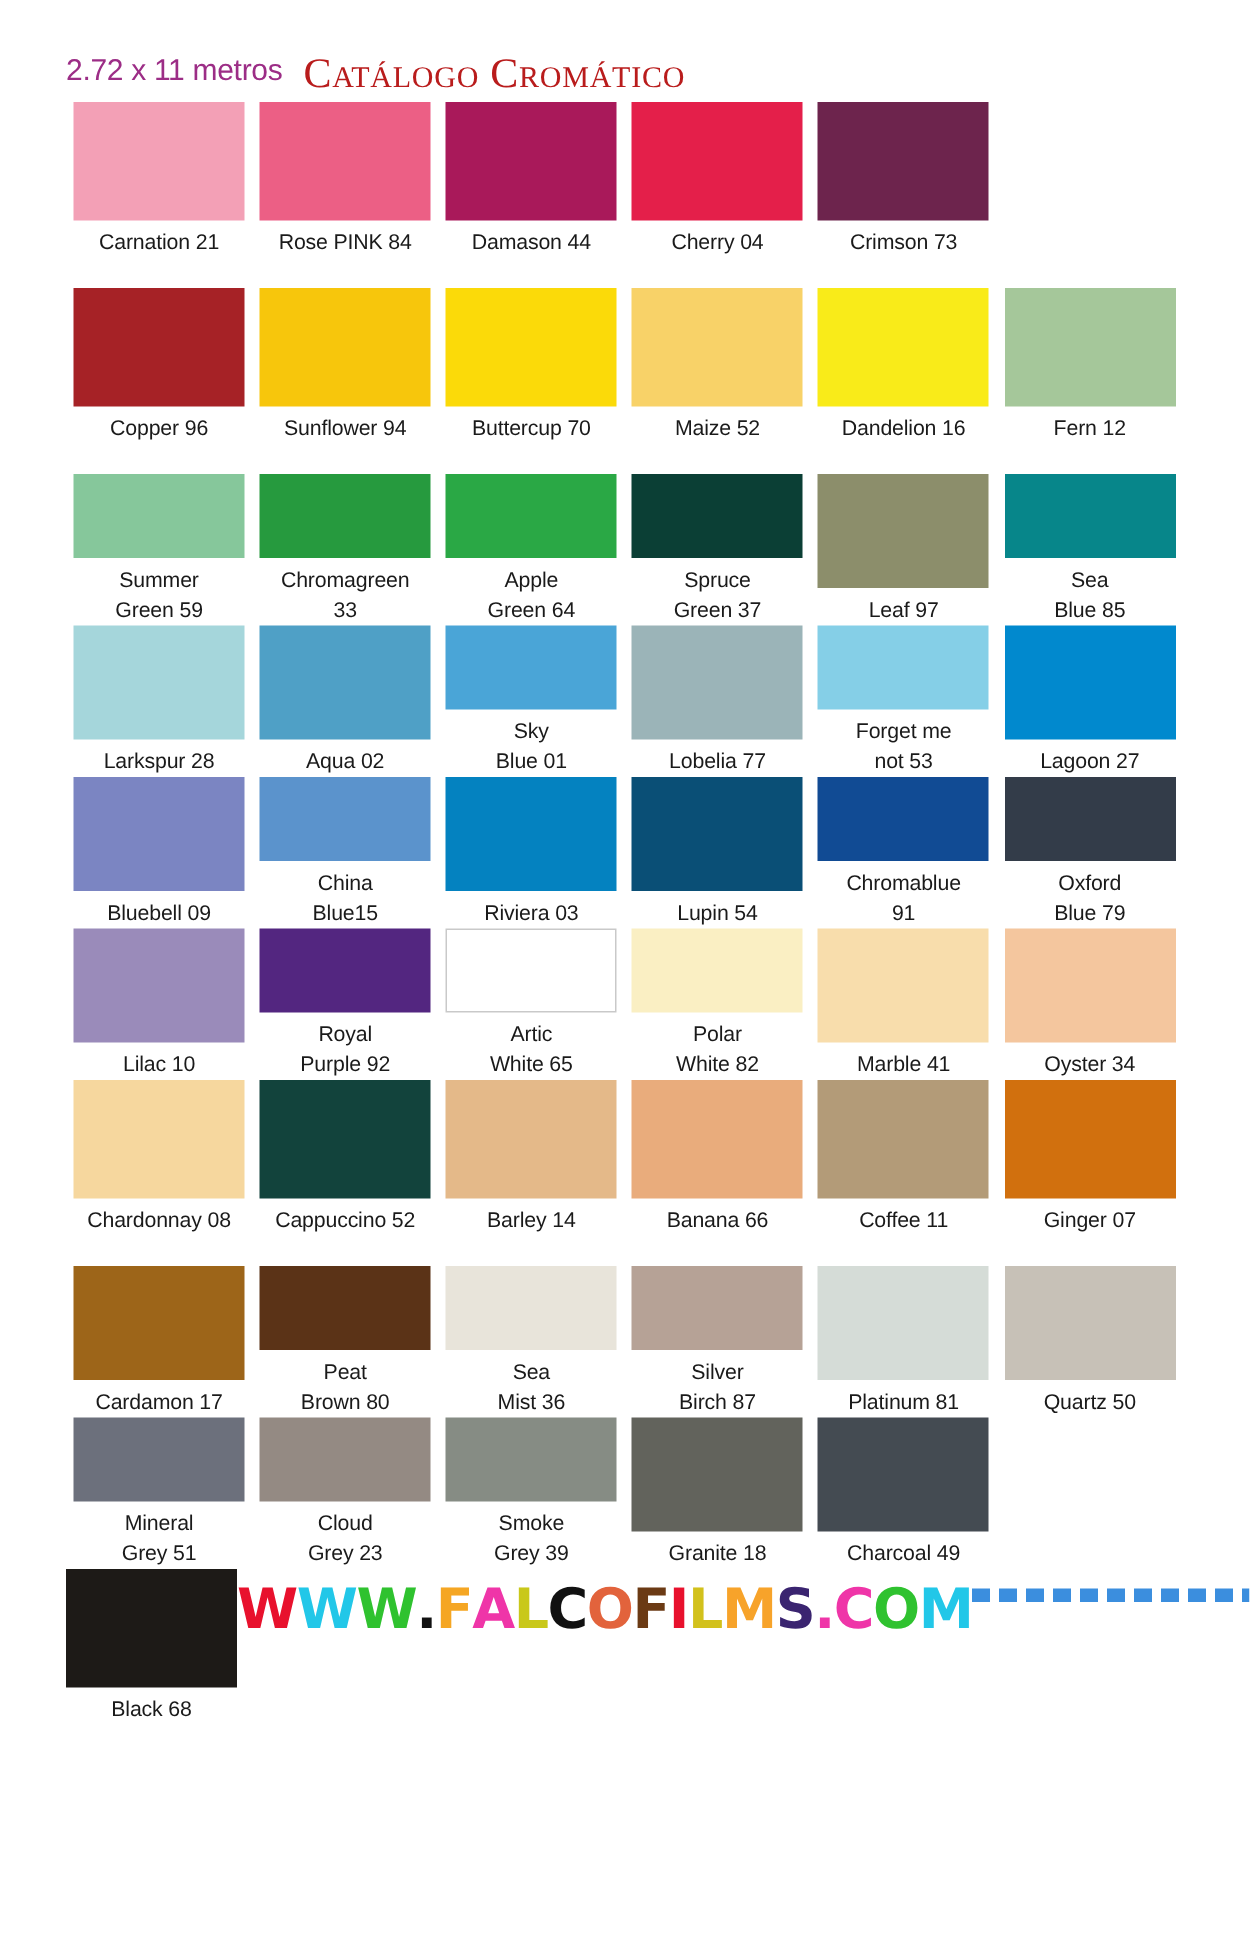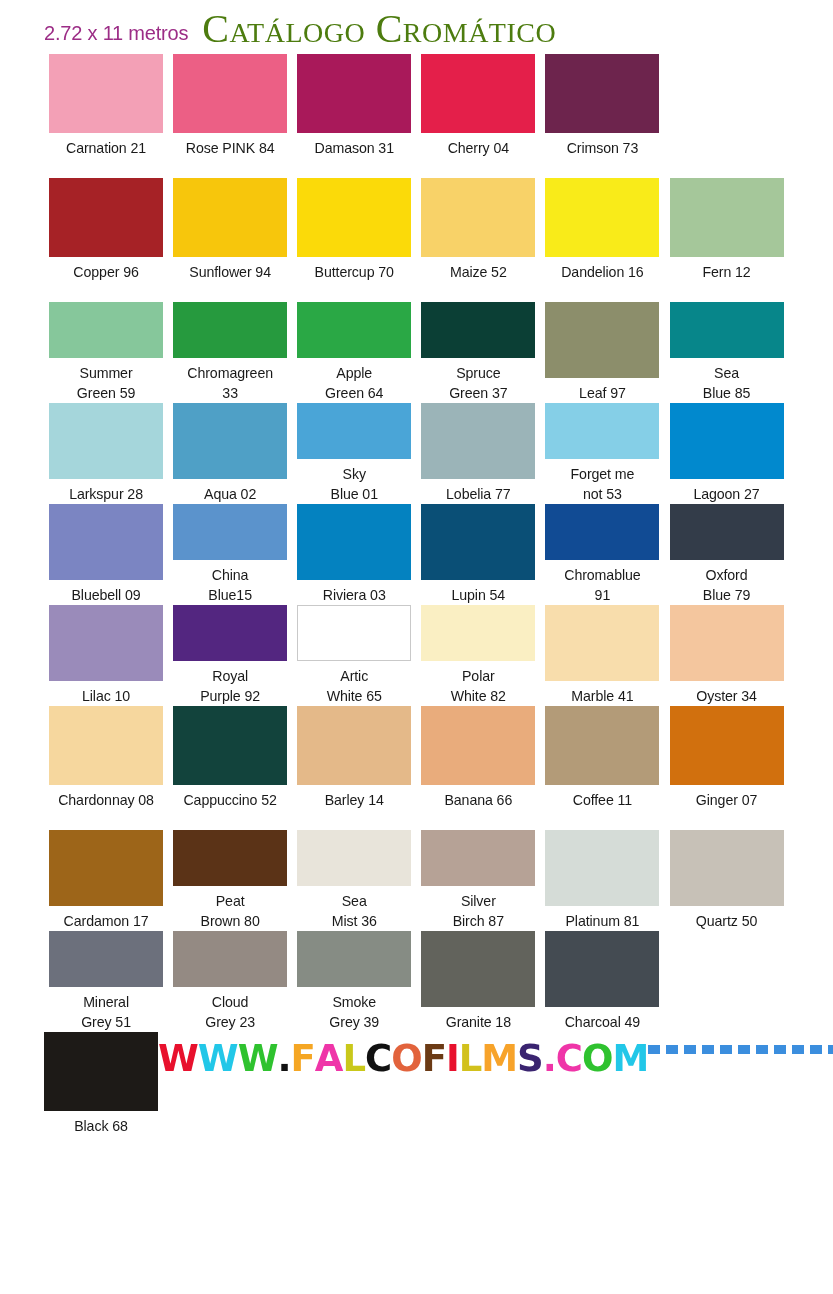--- a/index.html
+++ b/index.html
@@ -13,38 +13,38 @@
     position: relative;
     width: 833px;
     height: 1294px;
     background: #ffffff;
     overflow: hidden;
   }
 
   
   .header {
     position: relative;
-    height: 54px;
+    height: 68px;
     padding-left: 44px;
     display: flex;
     align-items: flex-end;
   }
   .dimensions {
     font-size: 20px;
     color: #9c2d86;
     font-weight: 400;
     letter-spacing: -0.2px;
     padding-bottom: 9px;
     white-space: nowrap;
   }
   .catalog-title {
     font-family: "Liberation Serif", serif;
-    font-size: 40px;
+    font-size: 28px;
     font-weight: 400;
-    color: #4d7c0f;
+    color: #b91c1c;
     letter-spacing: 0.5px;
     padding-bottom: 2px;
     padding-left: 14px;
     font-variant: small-caps;
     white-space: nowrap;
   }
 
   
   .grid {
     padding: 0 44px;
@@ -137,21 +137,21 @@
         <div class="cell">
           <div class="swatch" style="background: rgb(243, 160, 182);"></div>
           <div class="swatch-label">Carnation 21</div>
         </div>
         <div class="cell">
           <div class="swatch" style="background: rgb(236, 95, 133);"></div>
           <div class="swatch-label">Rose PINK 84</div>
         </div>
         <div class="cell">
           <div class="swatch" style="background: rgb(169, 25, 90);"></div>
-          <div class="swatch-label">Damason 31</div>
+          <div class="swatch-label">Damason 44</div>
         </div>
         <div class="cell">
           <div class="swatch" style="background: rgb(228, 31, 74);"></div>
           <div class="swatch-label">Cherry 04</div>
         </div>
         <div class="cell">
           <div class="swatch" style="background: rgb(109, 36, 77);"></div>
           <div class="swatch-label">Crimson 73</div>
         </div>
       </div>

